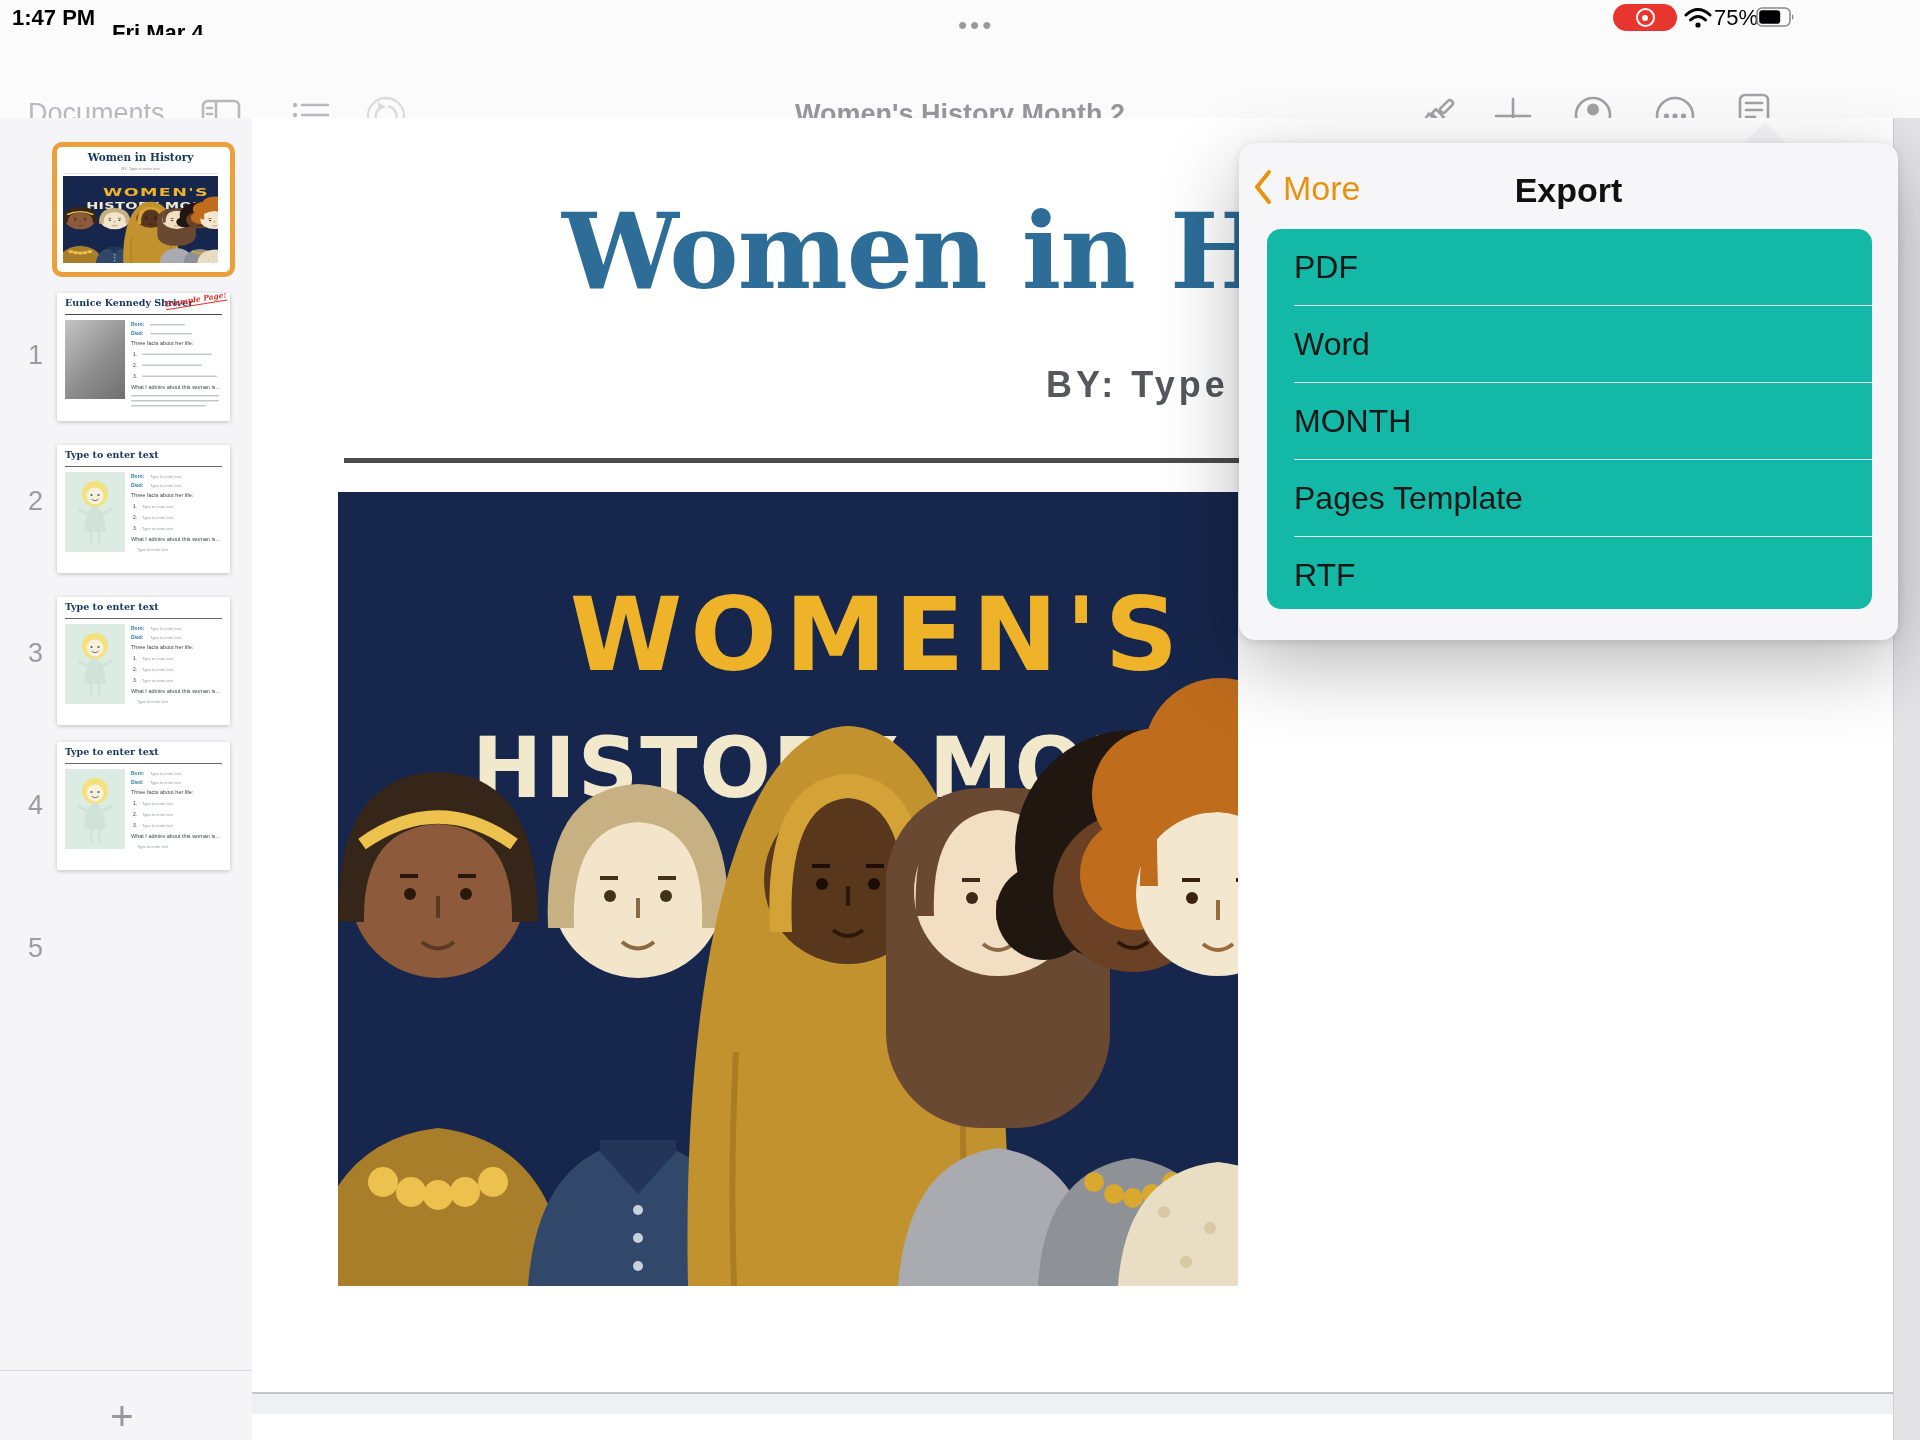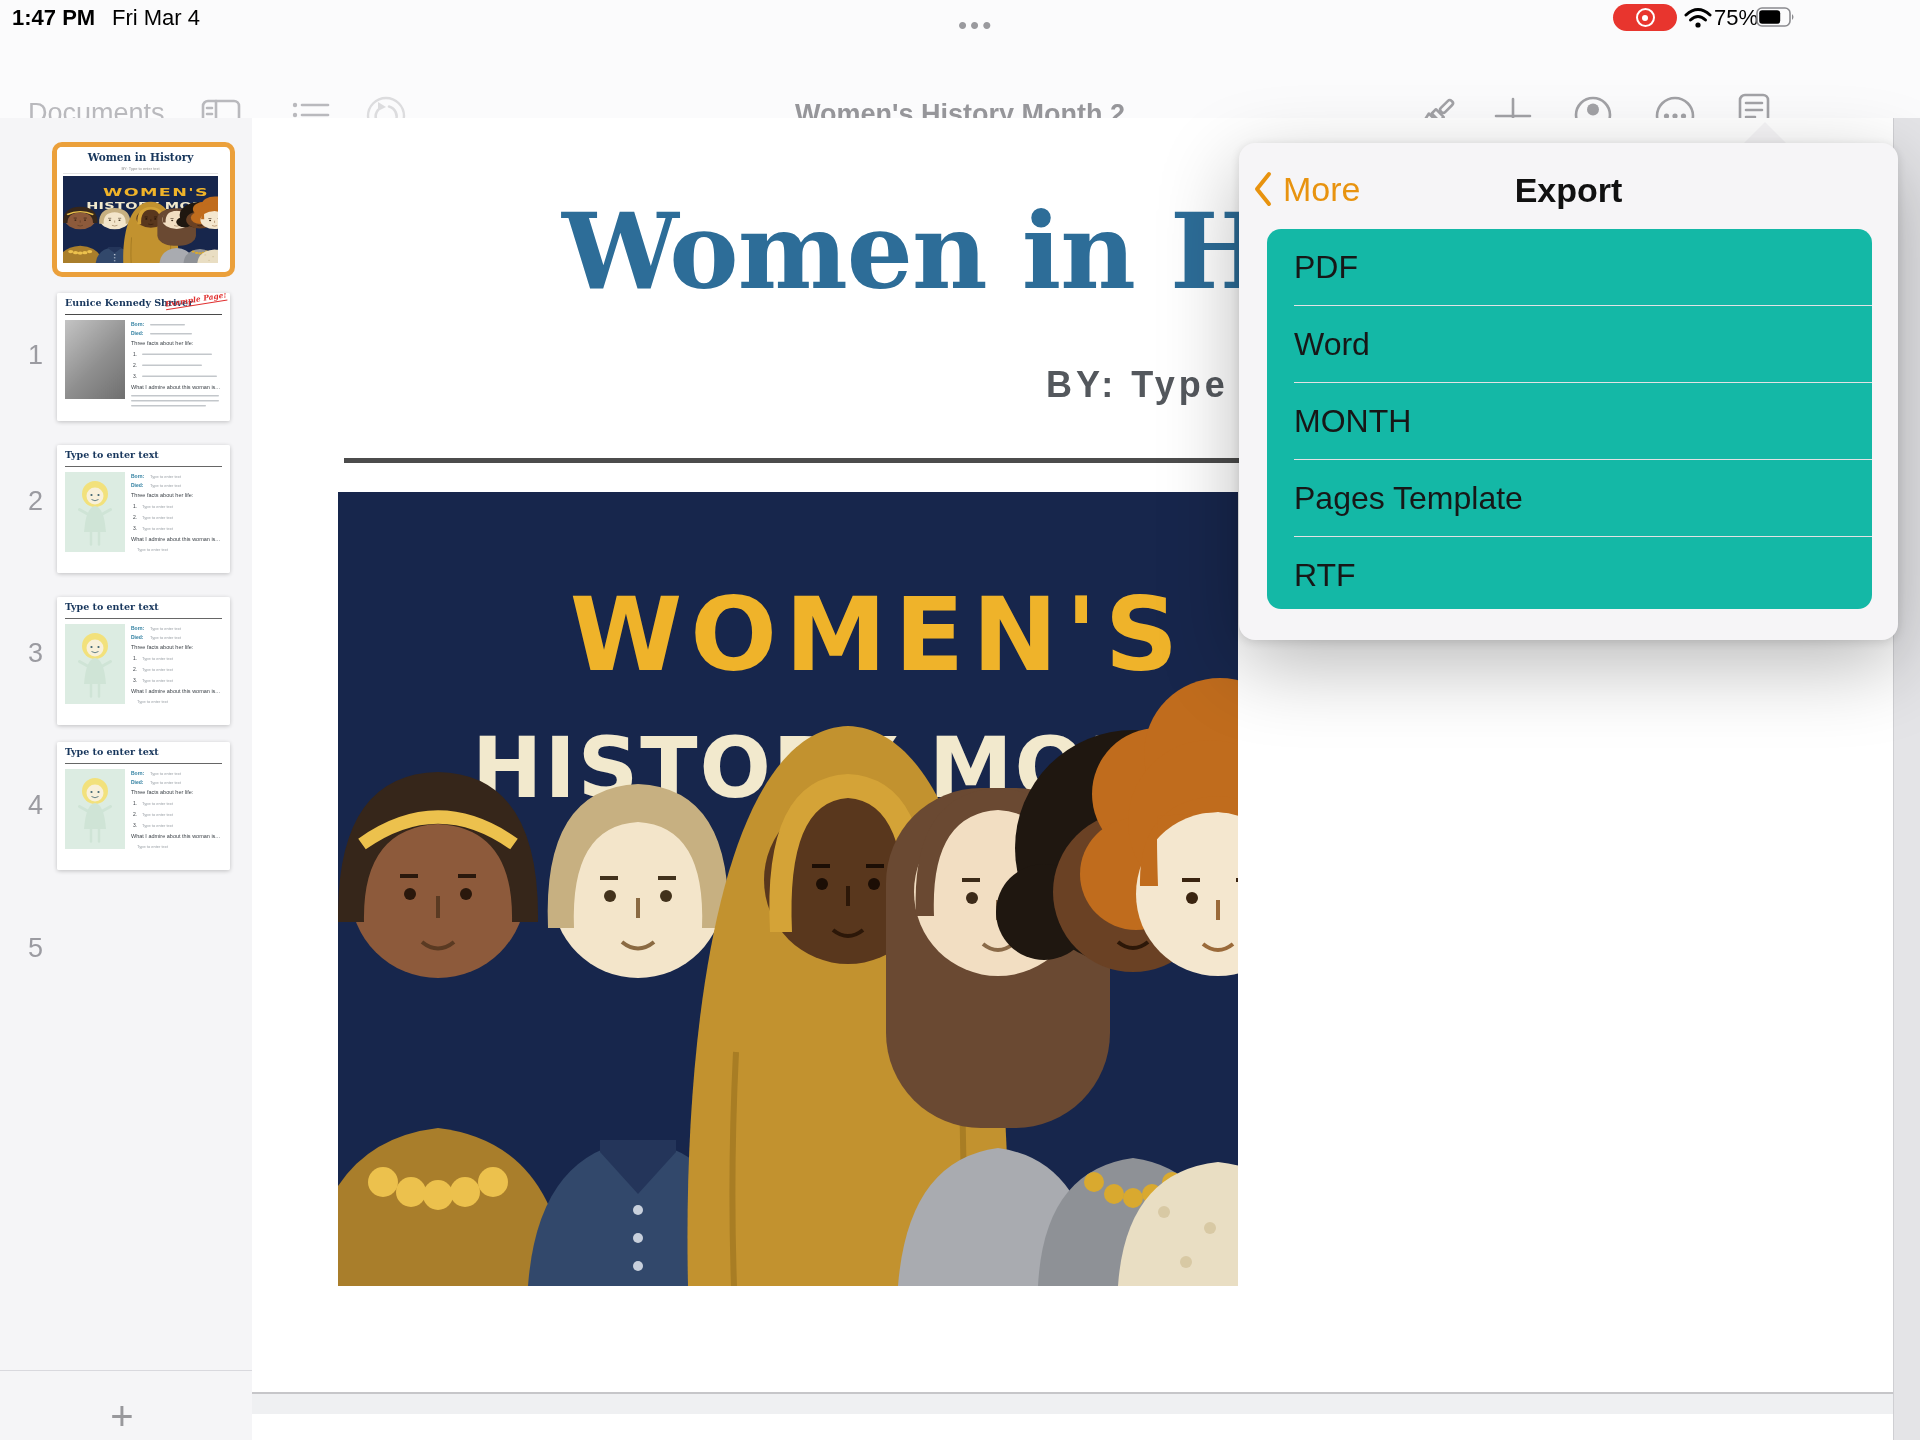--- a/index.html
+++ b/index.html
@@ -3,21 +3,21 @@
 <meta charset="utf-8">
 <style>
   html,body{margin:0;padding:0;background:#fff;}
   #screen{position:relative;width:1920px;height:1440px;overflow:hidden;
     font-family:"Liberation Sans",sans-serif;background:#fbfbfc;}
   .abs{position:absolute;}
 
   
   #statusbar{position:absolute;left:0;top:0;width:1920px;height:35px;background:#fbfbfc;}
   .sb-time{position:absolute;left:12px;top:5px;font-size:22px;font-weight:700;color:#000;}
-  .sb-date{position:absolute;left:112px;top:5px;font-size:22px;font-weight:400;color:#000;}
+  .sb-date{position:absolute;left:112px;top:20px;font-size:22px;font-weight:700;color:#000;}
   .sb-dots{position:absolute;left:958px;top:10px;color:#9a9a9e;font-size:26px;letter-spacing:3px;}
   .record-pill{position:absolute;left:1613px;top:4px;width:64px;height:27px;border-radius:14px;
     background:#e8352e;display:flex;align-items:center;justify-content:center;}
   .record-ring{width:15px;height:15px;border:2.5px solid #fff;border-radius:50%;
     display:flex;align-items:center;justify-content:center;}
   .record-dot{width:6px;height:6px;background:#fff;border-radius:50%;}
   .sb-pct{position:absolute;left:1714px;top:5px;font-size:22px;color:#000;}
 
   
   #toolbar{position:absolute;left:0;top:35px;width:1920px;height:83px;background:#fbfbfc;}
@@ -62,21 +62,21 @@
     color:#54585d;letter-spacing:4px;white-space:nowrap;}
   .doc-divider{position:absolute;left:344px;top:458px;width:1260px;height:5px;background:#4c4c4c;}
   #hero{position:absolute;left:338px;top:492px;width:900px;height:794px;}
 
   
   #popover{position:absolute;left:1239px;top:143px;width:659px;height:497px;
     background:#f6f5f7;border-radius:16px;box-shadow:0 25px 80px rgba(0,0,0,.28),0 2px 10px rgba(0,0,0,.12);}
   #popover-arrow{position:absolute;left:1744px;top:122px;width:0;height:0;
     border-left:21px solid transparent;border-right:21px solid transparent;
     border-bottom:21px solid #f6f5f7;}
-  .pop-back{position:absolute;left:14px;top:26px;display:flex;align-items:center;height:40px;}
+  .pop-back{position:absolute;left:14px;top:26px;display:flex;align-items:flex-start;height:40px;}
   .pop-back-label{font-size:34px;color:#e8930f;margin-left:10px;}
   .pop-title{position:absolute;left:0;top:28px;width:659px;text-align:center;
     font-size:34px;font-weight:600;color:#111;}
   .pop-list{position:absolute;left:28px;top:86px;width:605px;height:380px;background:#14b8a6;
     border-radius:14px;overflow:hidden;}
   .pop-item{position:relative;height:76px;line-height:76px;padding-left:27px;
     font-size:32px;color:#171717;}
   .pop-item + .pop-item{border-top:1px solid #e2e2e4;margin-left:27px;padding-left:0;}
 
   svg{display:block;}

